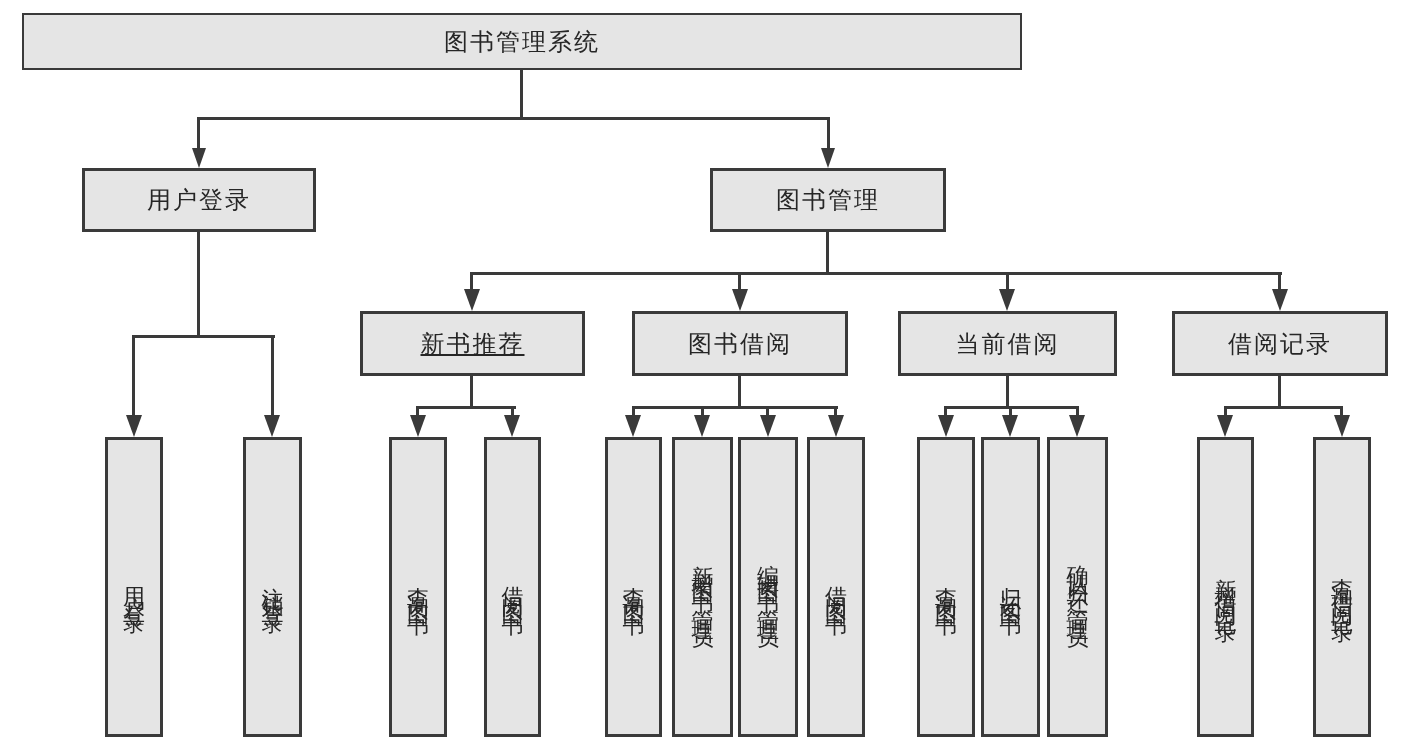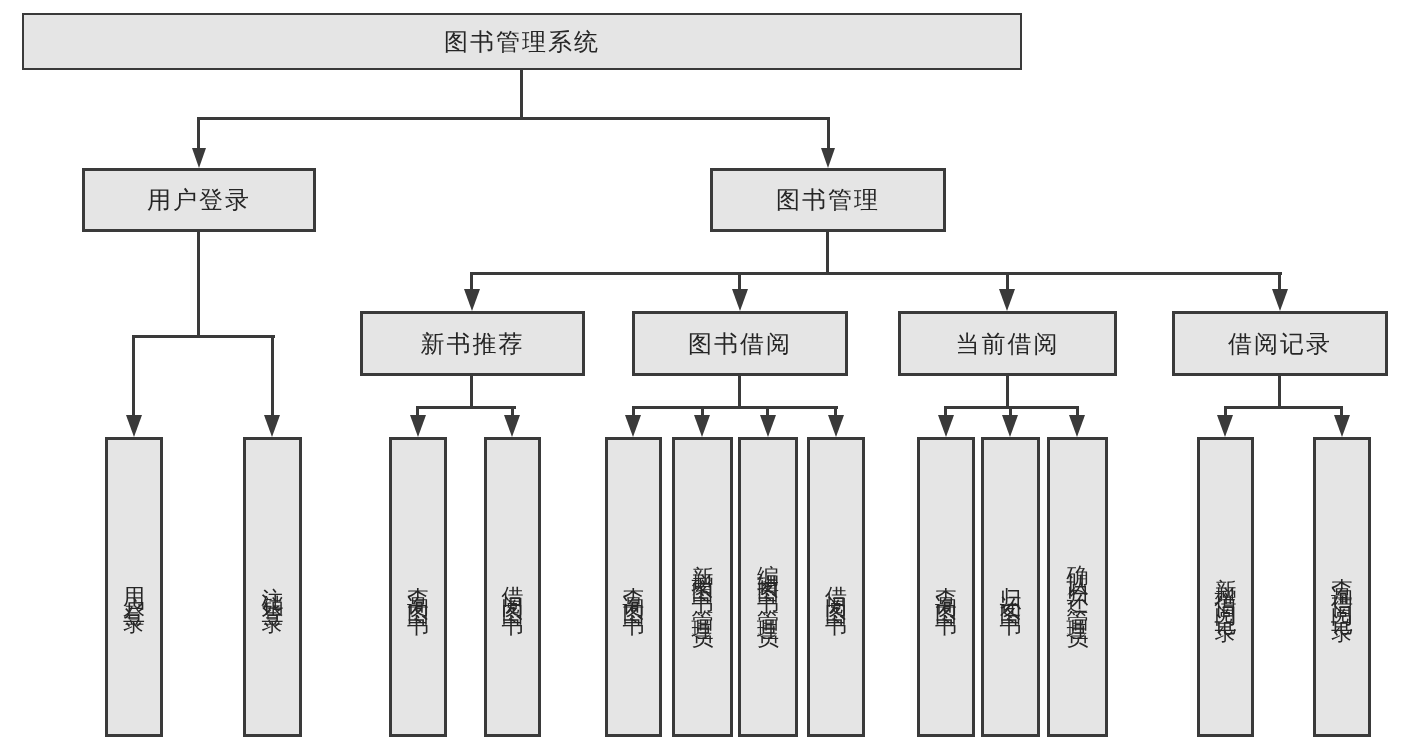--- a/index.html
+++ b/index.html
@@ -44,21 +44,21 @@
     <span>图书管理系统</span>
   </div>
 
   <div class="box hbox" style="left:82px;top:168px;width:234px;height:64px;">
     <span>用户登录</span>
   </div>
   <div class="box hbox" style="left:710px;top:168px;width:236px;height:64px;">
     <span>图书管理</span>
   </div>
 
-  <div class="box hbox" style="left:360px;top:311px;width:225px;height:65px;">
+  <div class="box hbox" style="left:360px;top:311px;width:225px;height:65px;text-decoration:underline;">
     <span>新书推荐</span>
   </div>
   <div class="box hbox" style="left:898px;top:311px;width:219px;height:65px;">
     <span>当前借阅</span>
   </div>
   <div class="box hbox" style="left:632px;top:311px;width:216px;height:65px;">
     <span>图书借阅</span>
   </div>
   <div class="box hbox" style="left:1172px;top:311px;width:216px;height:65px;">
     <span>借阅记录</span>

